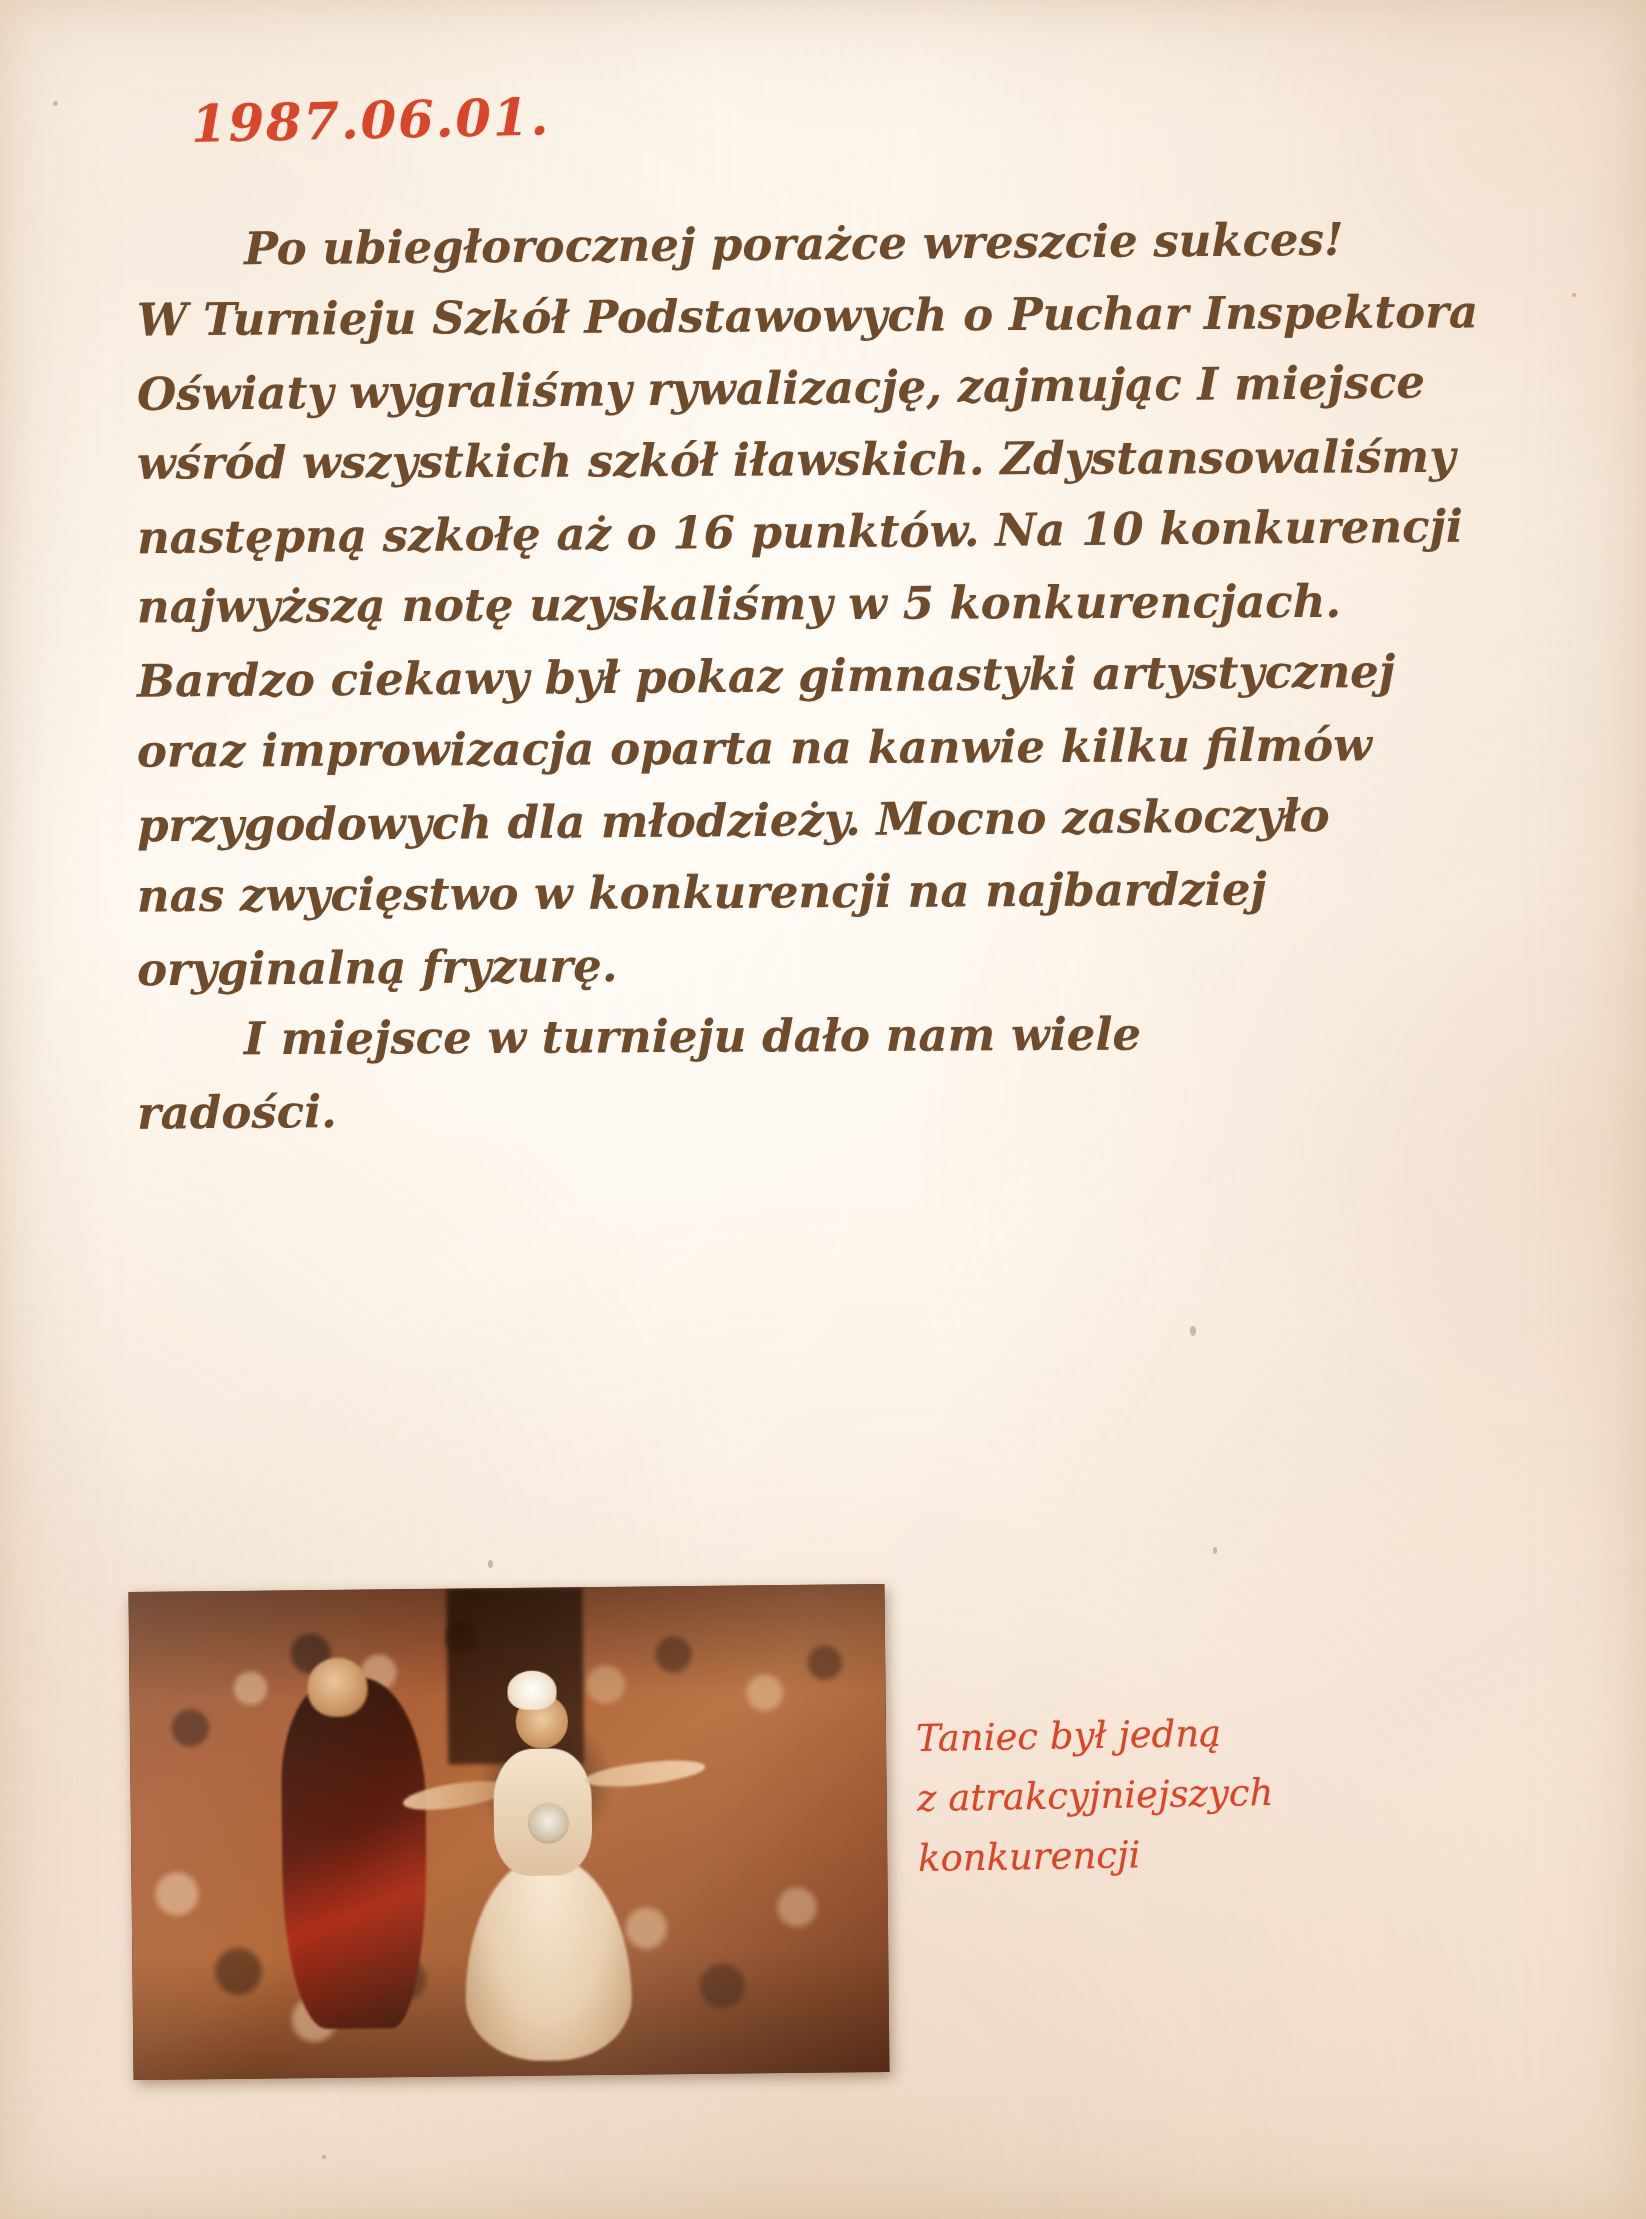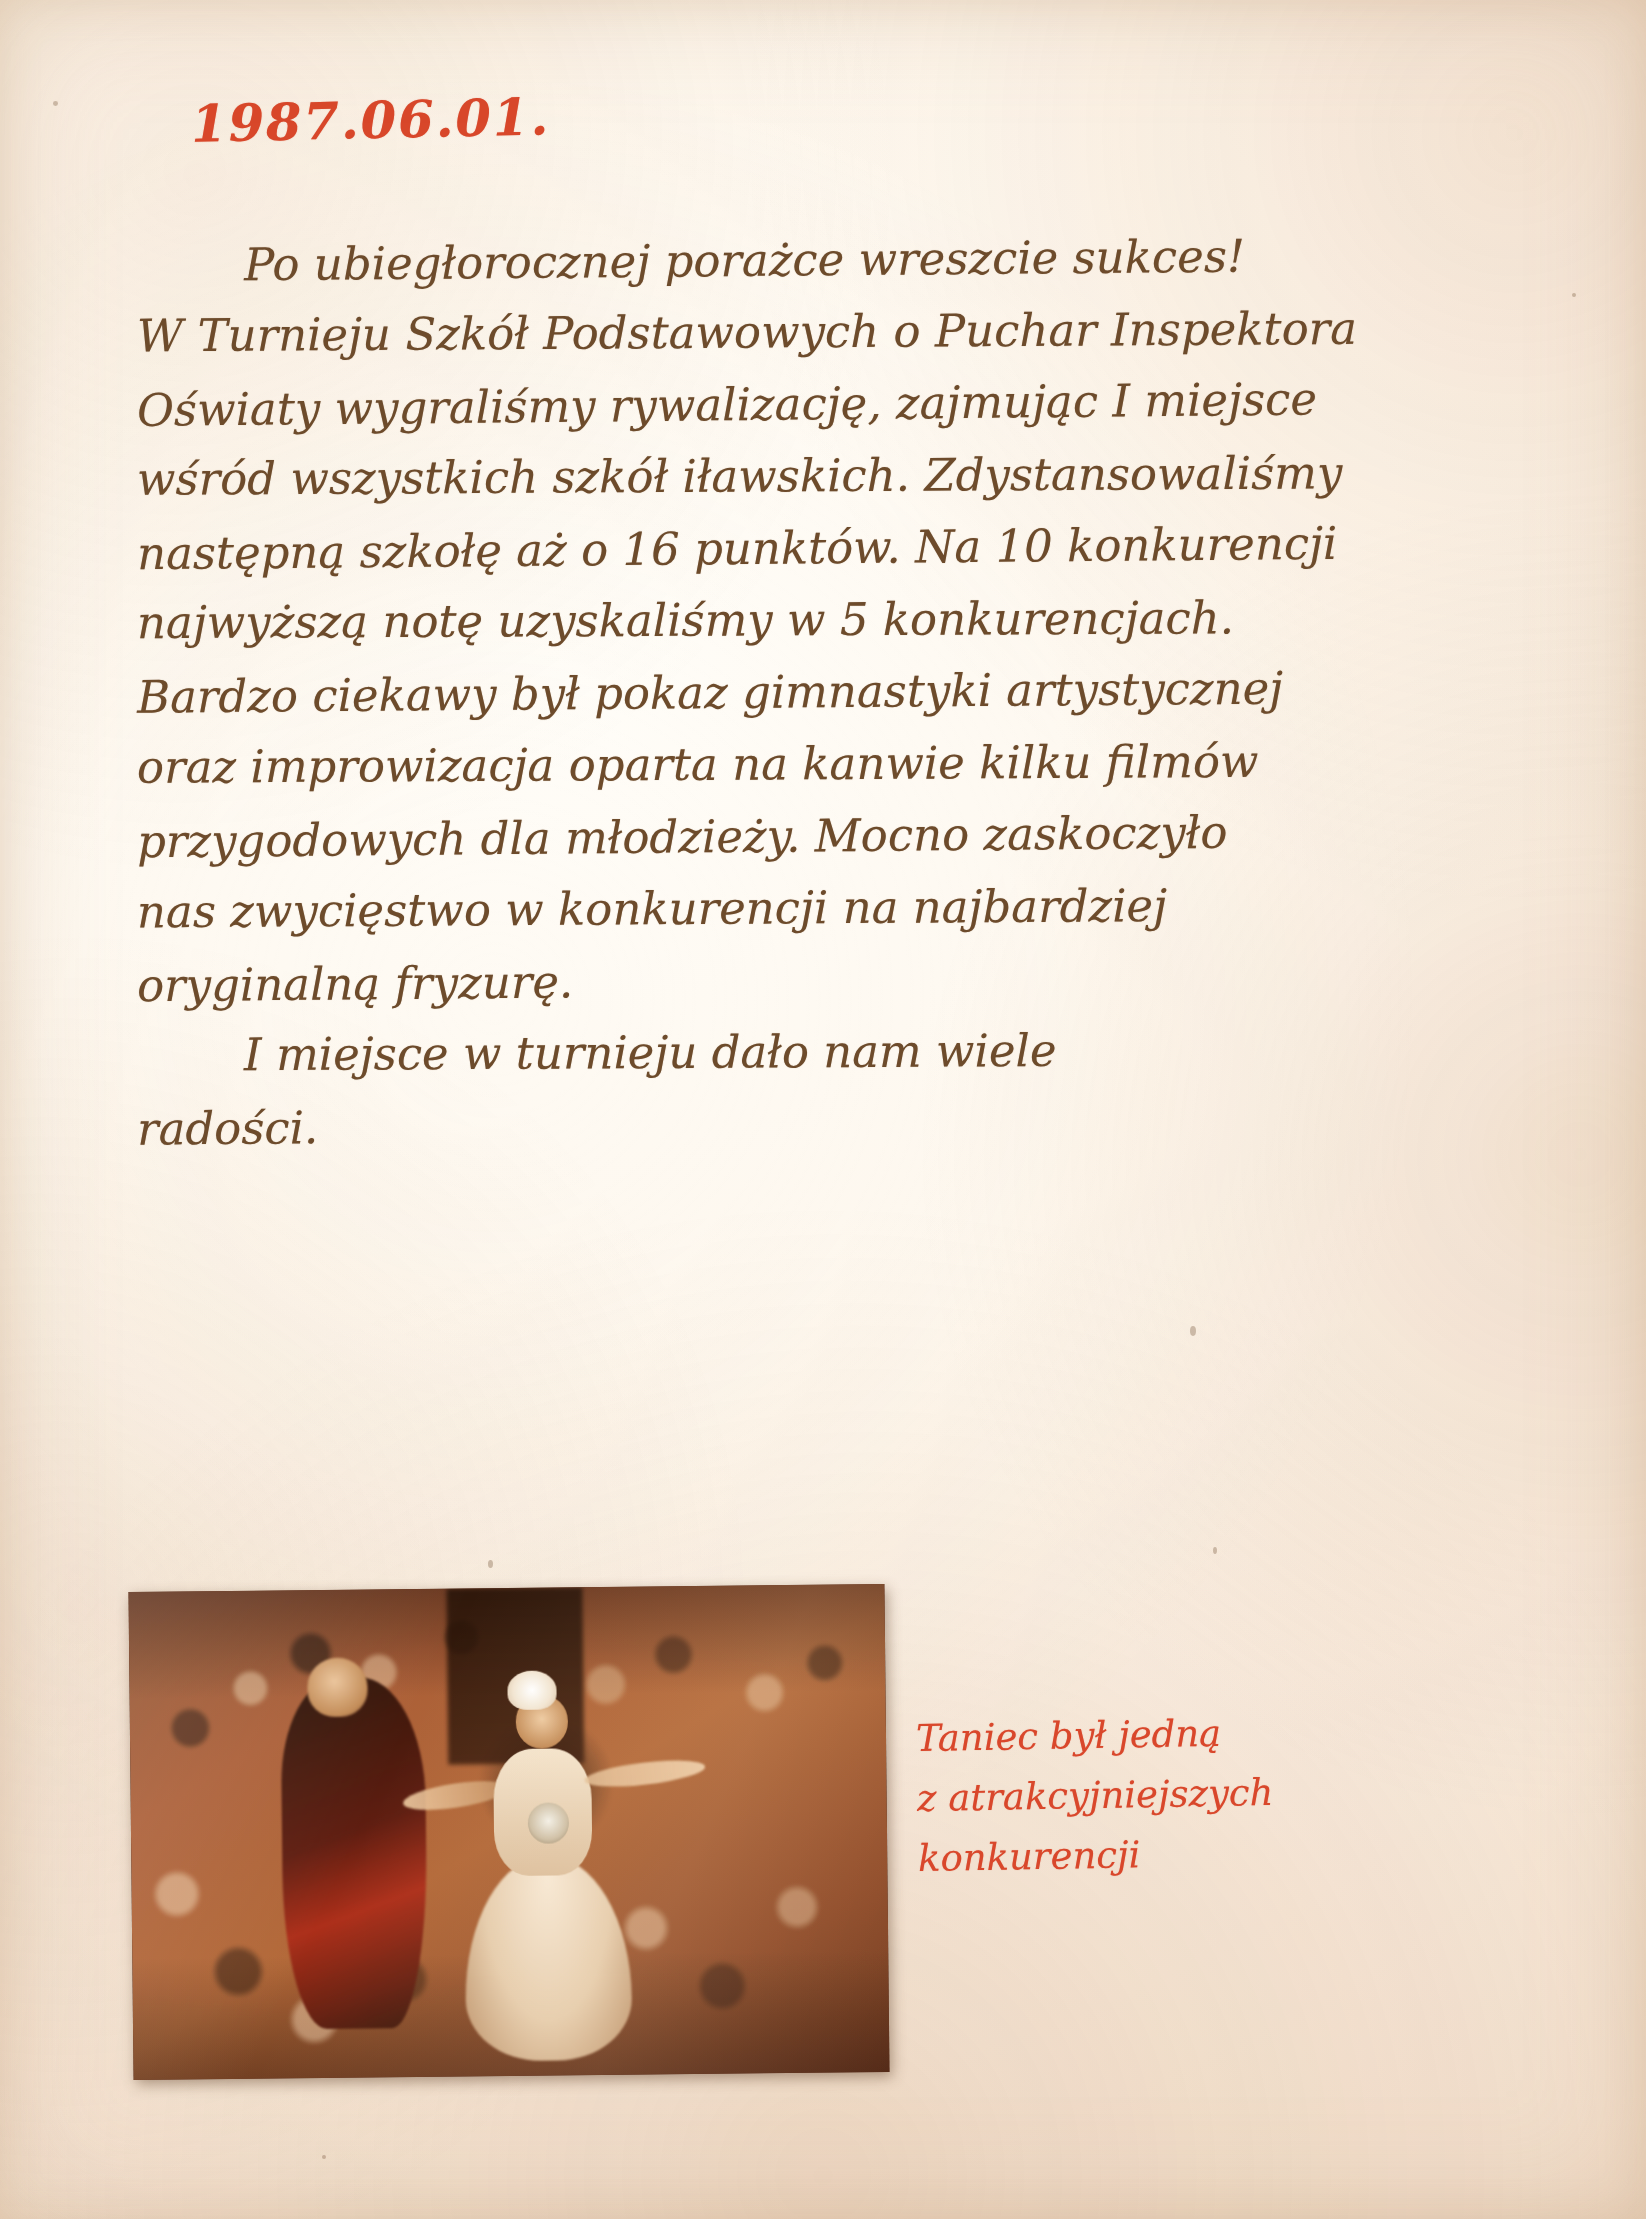--- a/index.html
+++ b/index.html
@@ -62,22 +62,23 @@
     font-weight: 700;
     color: #d8472a;
     letter-spacing: 2px;
     transform: rotate(-1.2deg);
     text-shadow: 0 0 1px rgba(216,71,42,.5);
   }
 
   .body-text {
     position: absolute;
     left: 137px;
-    top: 224px;
+    top: 208px;
     width: 1443px;
+    font-weight: bold;
   }
   .line {
     font-family: "DejaVu Serif", serif;
     font-style: italic;
     font-size: 45px;
     line-height: 72px;
     color: #6d4b2b;
     white-space: nowrap;
     text-shadow: 0 0 1px rgba(109,75,43,.4);
   }

